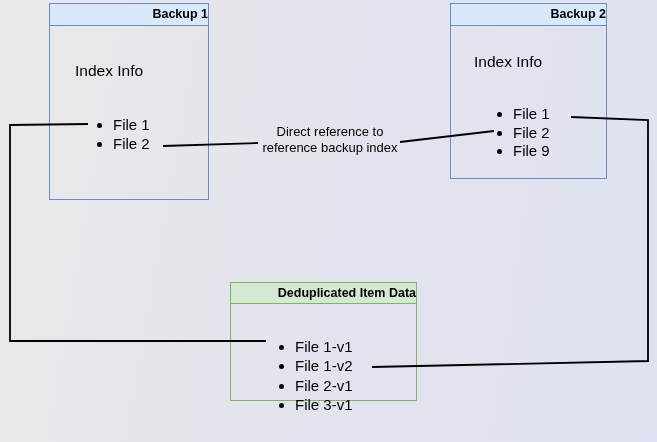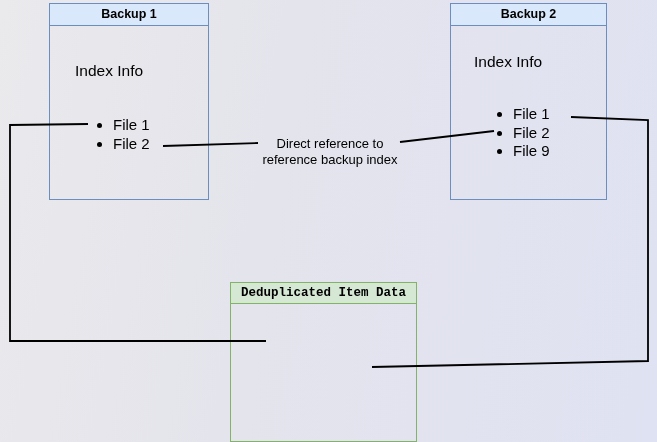--- a/index.html
+++ b/index.html
@@ -9,64 +9,70 @@
     overflow:hidden;
     background:linear-gradient(100deg,#eae9ec 0%,#e4e4ec 40%,#dfe2f2 100%);
     font-family:"Liberation Sans",sans-serif;
     color:#000;
   }
   .box{position:absolute;border:1px solid;background:transparent;box-sizing:border-box;}
   .box.blue{border-color:var(--blue-border,#6c8ebf);}
   .box.green{border-color:var(--green-border,#82b366);}
   .box-hdr{
     box-sizing:border-box;width:100%;
-    text-align:center;font-weight:bold;font-size:12.5px;
+    text-align:right;font-weight:bold;font-size:12.5px;
     border-bottom:1px solid;
   }
   .blue .box-hdr{background:var(--blue-fill,#dae8fc);border-color:var(--blue-border,#6c8ebf);height:22px;line-height:21px;}
   .green .box-hdr{background:var(--green-fill,#d5e8d4);border-color:var(--green-border,#82b366);height:21px;line-height:20px;}
   .subtitle{position:absolute;font-size:15.5px;}
   ul.filelist{position:absolute;margin:0;padding:0 0 0 17px;list-style:disc outside;font-size:15px;}
   ul.filelist li{padding:0;margin:0;}
   .lh185 li{line-height:18.5px;}
   .lh194 li{line-height:19.4px;}
   .annotation{
     position:absolute;left:235px;top:124px;width:190px;
-    text-align:center;font-size:13px;line-height:15.5px;margin-top:12px;
+    text-align:center;font-size:13px;line-height:15.5px;
   }
   svg.overlay{position:absolute;left:0;top:0;pointer-events:none;}
   svg.overlay path{stroke:var(--line,#000000);stroke-width:1.8;fill:none;}
 </style>
 </head>
 <body>
 
 <div class="stage">
 
   <div class="box blue" style="left:49px;top:3px;width:160px;height:197px;">
     <div class="box-hdr">Backup 1</div>
   </div>
   <div class="subtitle" style="left:75px;top:62px;">Index Info</div>
   <ul class="filelist lh185" style="left:96px;top:116px;">
     <li>File 1</li>
     <li>File 2</li>
   </ul>
 
-  <div class="box blue" style="left:450px;top:3px;width:157px;height:197px;">
+  <div class="box blue" style="left:450px;top:3px;width:157px;height:176px;">
     <div class="box-hdr">Backup 2</div>
   </div>
   <div class="subtitle" style="left:474px;top:53px;">Index Info</div>
   <ul class="filelist lh185" style="left:496px;top:105px;">
     <li>File 1</li>
     <li>File 2</li>
     <li>File 9</li>
   </ul>
 
-  <div class="box green" style="left:230px;top:282px;width:187px;height:160px;font-family:Liberation Mono, monospace;">
+  <div class="box green" style="left:230px;top:282px;width:187px;height:119px;">
     <div class="box-hdr">Deduplicated Item Data</div>
   </div>
+  <ul class="filelist lh194" style="left:278px;top:337px;">
+    <li>File 1-v1</li>
+    <li>File 1-v2</li>
+    <li>File 2-v1</li>
+    <li>File 3-v1</li>
+  </ul>
 
   <div class="annotation">
     <div>Direct reference to</div>
     <div>reference backup index</div>
   </div>
 
   <svg class="overlay" width="657" height="442" viewBox="0 0 657 442">
     <defs>
       <marker id="arrow" markerWidth="14" markerHeight="10" refX="11.5" refY="4.5" orient="auto" markerUnits="userSpaceOnUse">
         <path d="M0,0 L12,4.5 L0,9 L3,4.5 Z" fill="#000" stroke="none" style="stroke-width:0"></path>

